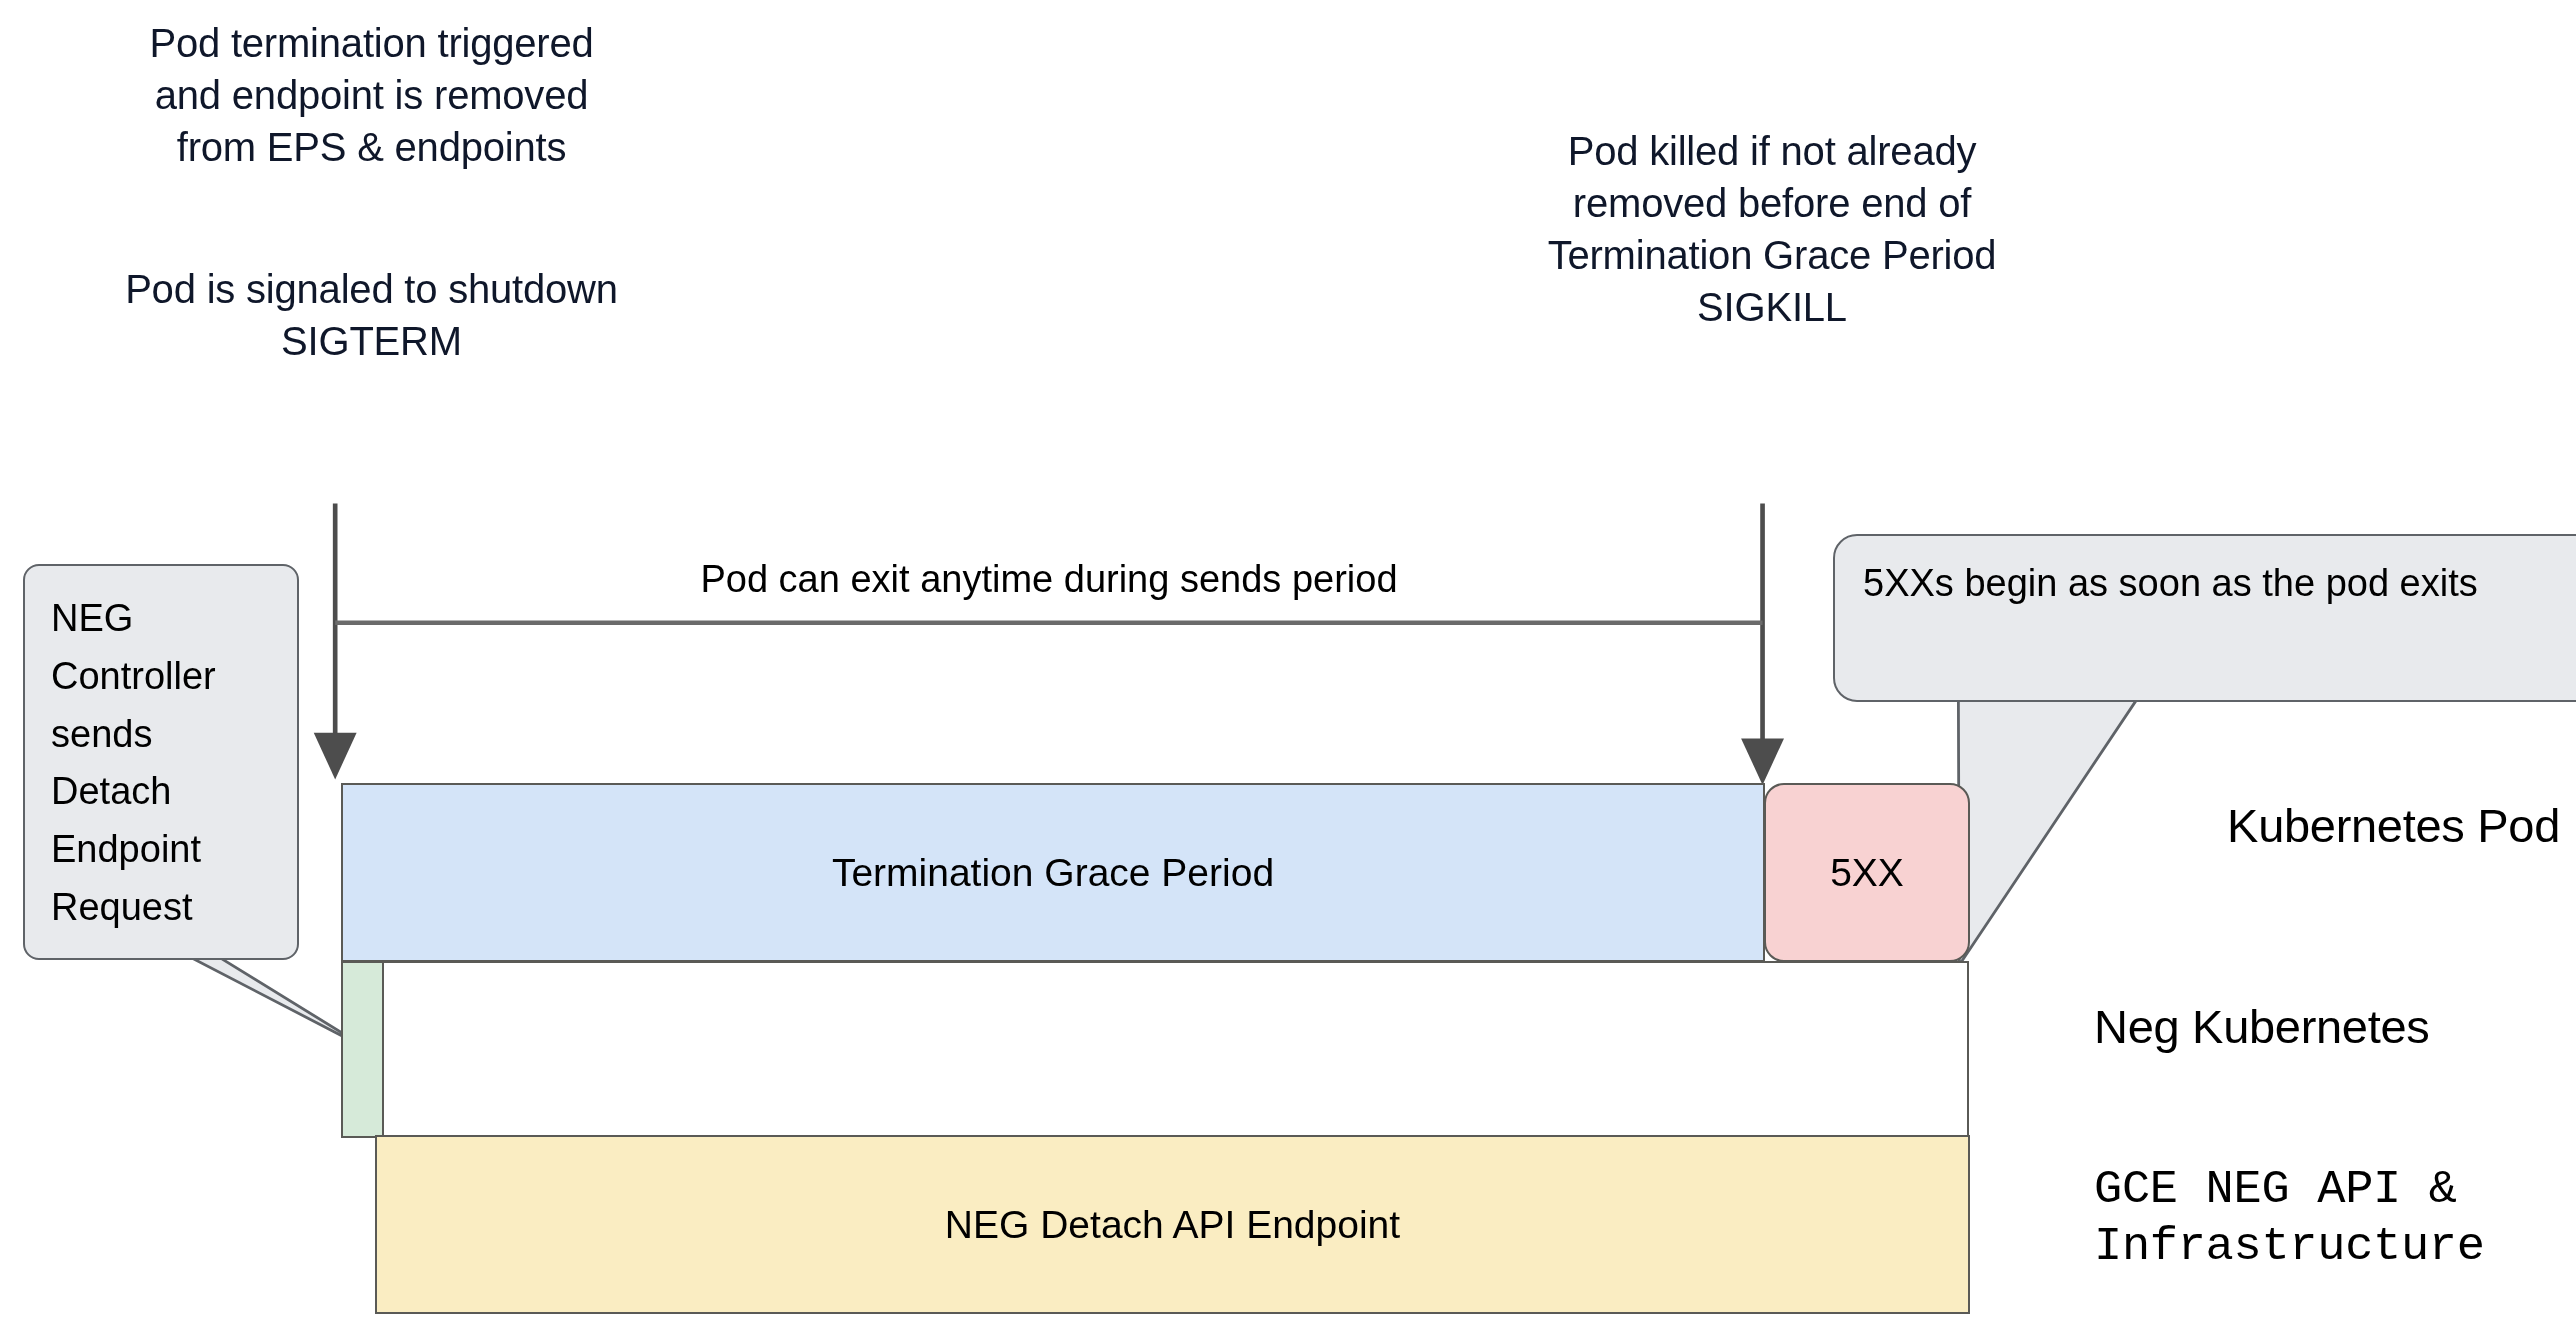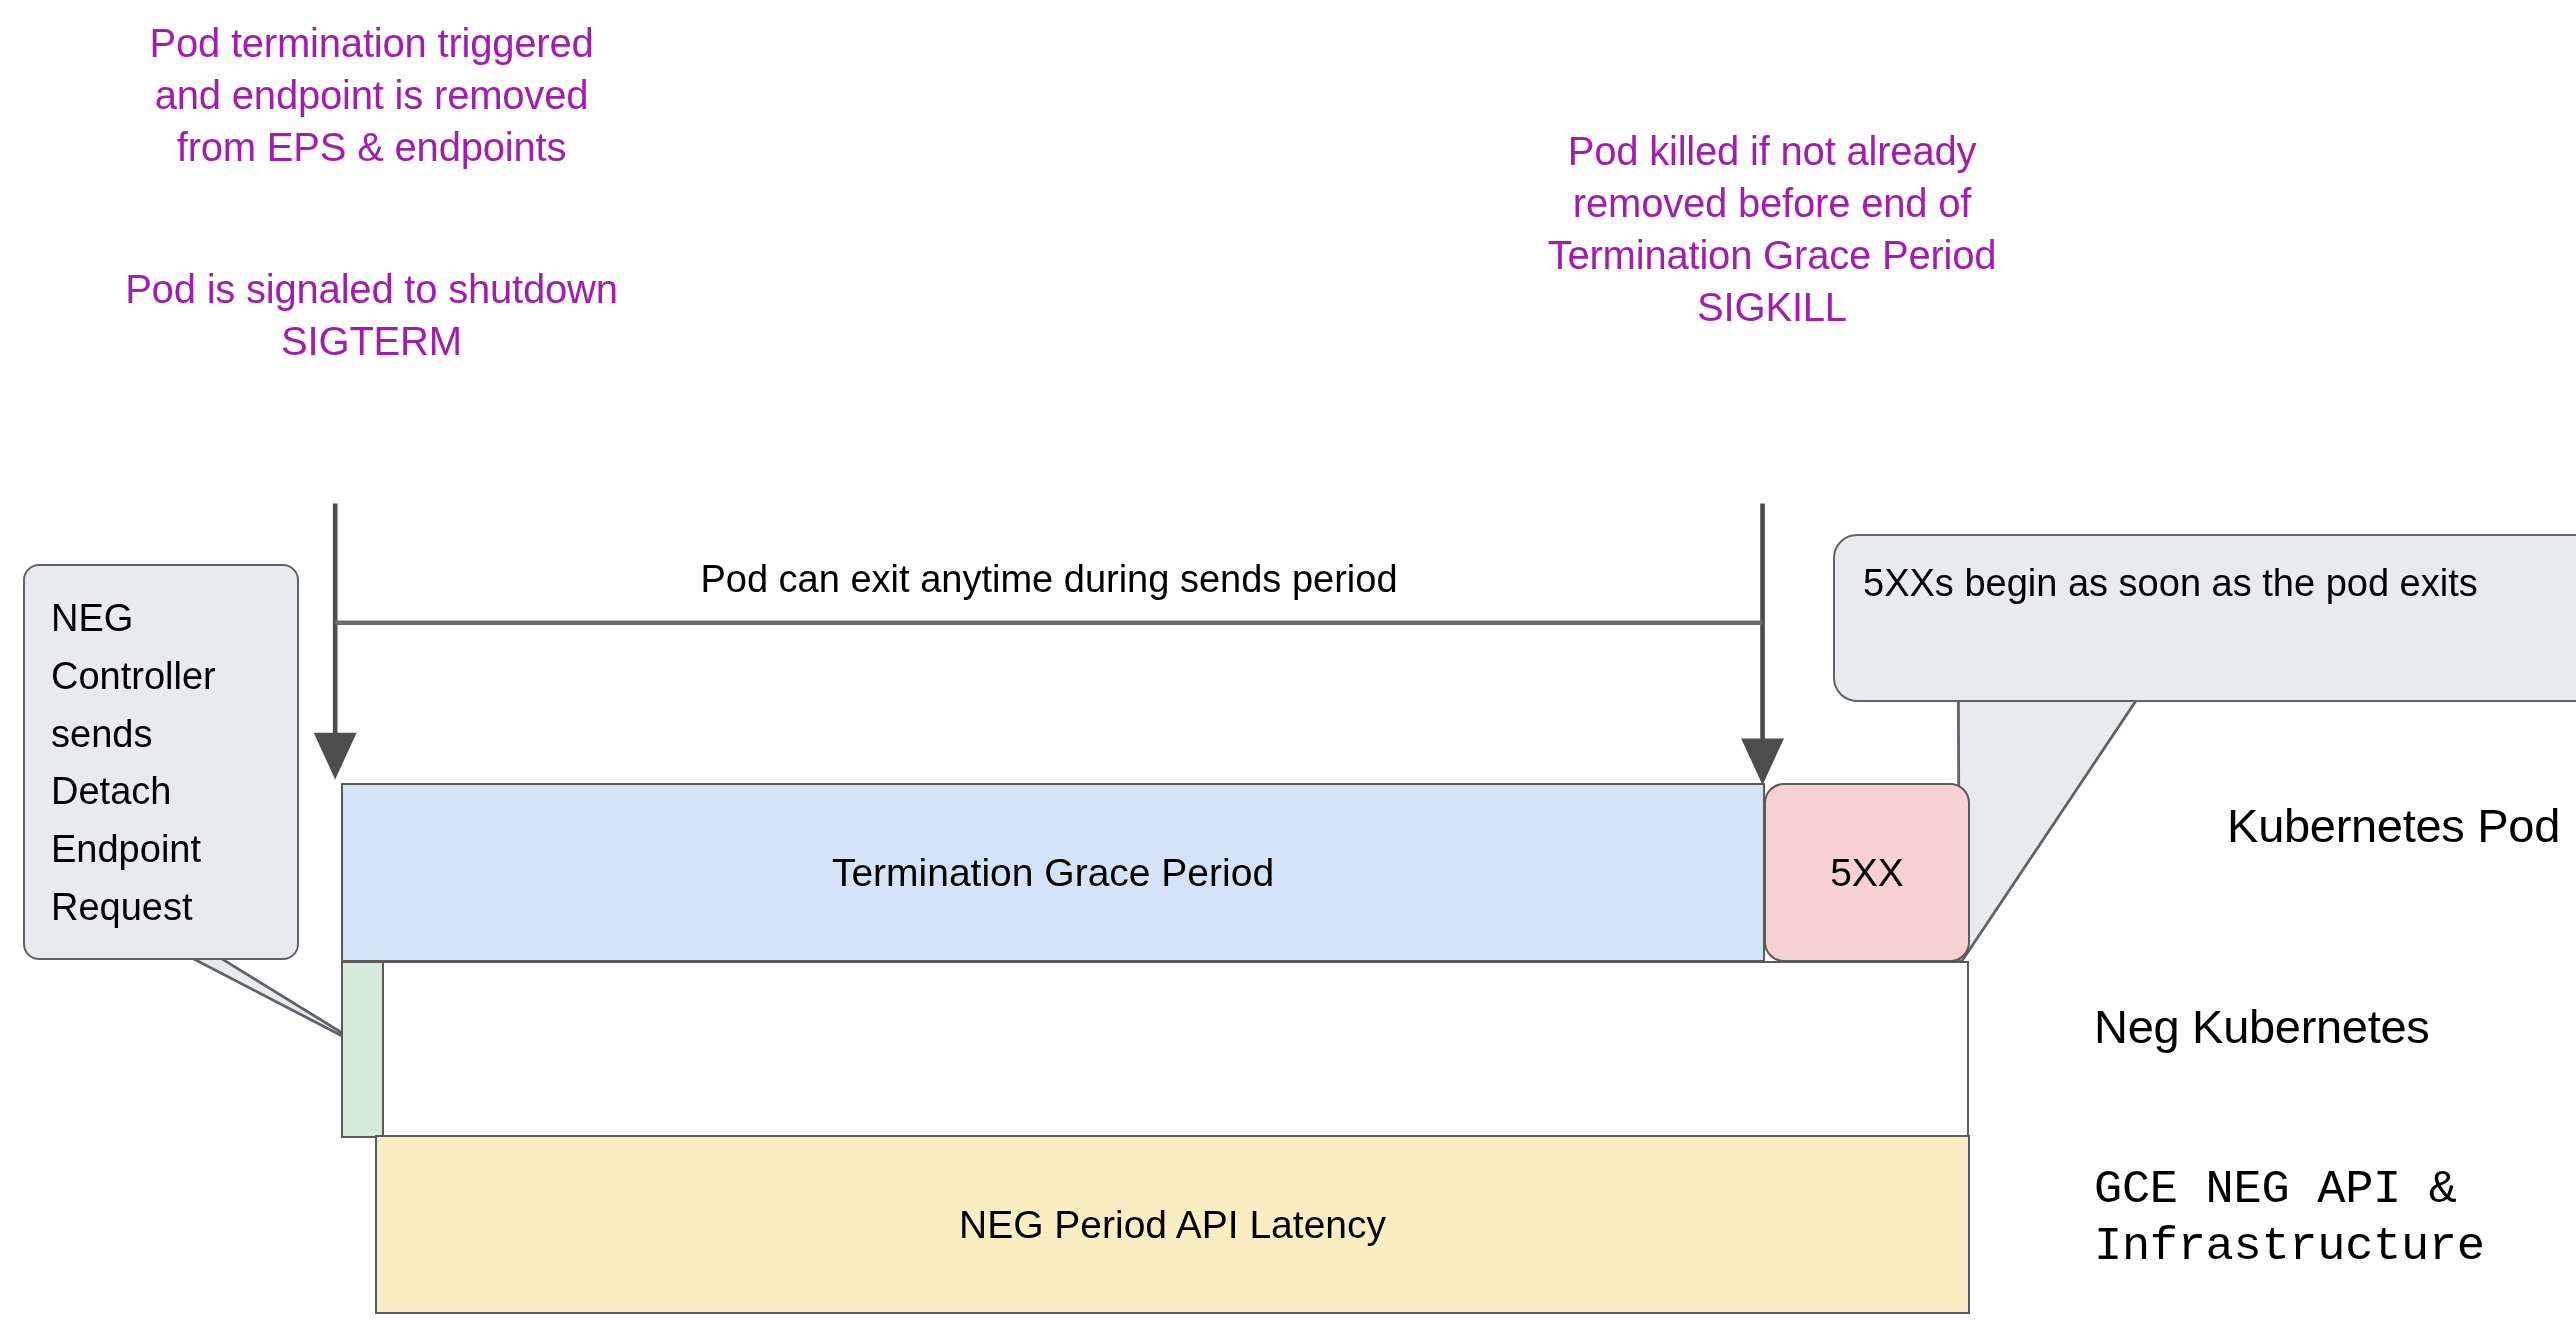--- a/index.html
+++ b/index.html
@@ -16,21 +16,21 @@
     color: #000000;
     overflow: hidden;
   }
   .abs { position: absolute; }
 
   
   .anno {
     text-align: center;
     line-height: 1.30;
     font-size: 40px;
-    color: #a21caf;
+    color: #0f172a;
     white-space: pre-line;
     letter-spacing: -0.2px;
   }
   #anno-pod-termination { left: 17px;  top: 17px;  width: 709px; }
   #anno-pod-sigterm     { left: 17px;  top: 263px; width: 709px; }
   #anno-pod-killed      { left: 1464px; top: 125px; width: 616px; }
 
   
   .bar {
     box-sizing: border-box;
@@ -162,21 +162,21 @@
   <div class="abs callout" id="callout-5xx">5XXs begin as soon as the pod exits</div>
 
   <div class="abs bar" id="bar-neg-row"></div>
 
   <div class="abs bar" id="bar-tgp">Termination Grace Period</div>
 
   <div class="abs bar" id="bar-5xx">5XX</div>
 
   <div class="abs bar" id="bar-neg-detach-send"></div>
 
-  <div class="abs bar" id="bar-neg-latency">NEG Period API Latency</div>
+  <div class="abs bar" id="bar-neg-latency">NEG Detach API Endpoint</div>
 
   <div class="abs row-label" id="label-k8s-pod">Kubernetes Pod</div>
 
   <div class="abs row-label" id="label-neg-ctrl">Neg Kubernetes</div>
 
   <div class="abs row-label" id="label-gce-neg">GCE NEG API &amp;
 Infrastructure</div>
 
 </div>
 

